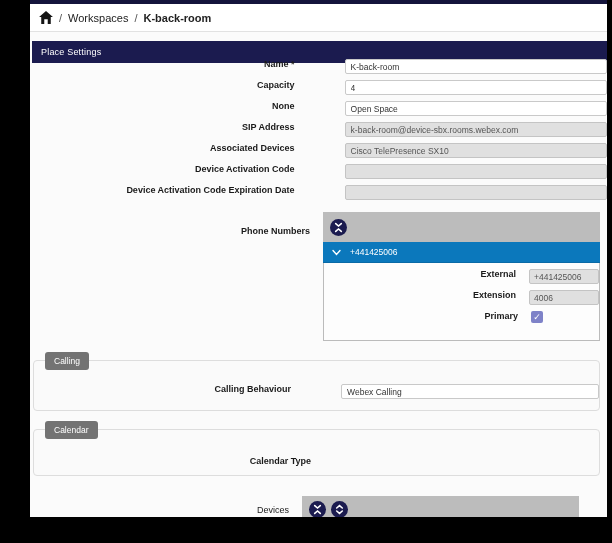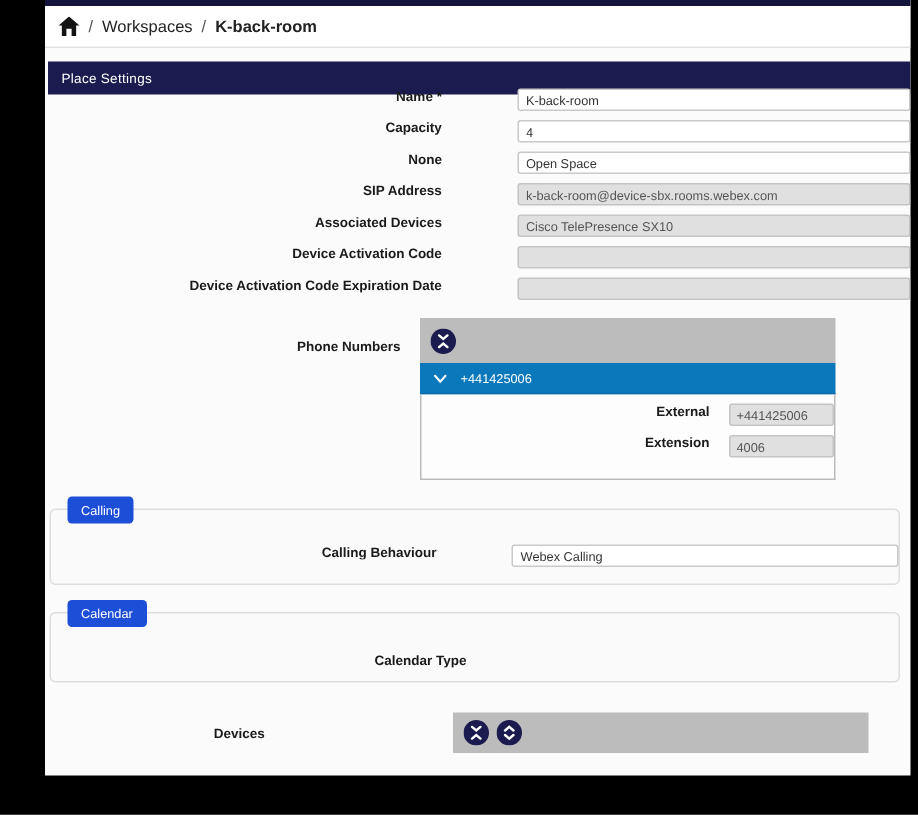--- a/index.html
+++ b/index.html
@@ -28,21 +28,21 @@
   .frow { display:flex; align-items:flex-start; height:21px;gap:37px; }
   .frow .flabel { width:293px; padding-right:13px; text-align:right; font-size:9px;
                   font-weight:bold; color:#1a1a1a; white-space:nowrap; overflow:hidden; }
   .frow input { width:277px; height:15px; border:1px solid #c9c9c9; border-radius:2px;
                 background:#fff; font-size:8.5px; color:#333; padding:0 5px;
                 font-family:"Liberation Sans","DejaVu Sans",sans-serif; }
   .frow input:disabled { background:#e0e0e0; color:#555; border-color:#c4c4c4; }
 
   
   .pn-row { display:flex; align-items:flex-start; margin-top:6px; }
-  .pn-row .flabel { width:250px; padding-right:13px; padding-top:14px; text-align:right;
+  .pn-row .flabel { width:293px; padding-right:13px; padding-top:14px; text-align:right;
                     font-size:9px; font-weight:bold; color:#1a1a1a; }
   .pn-widget { width:277px; }
   .pn-head { height:30px; background:#bcbcbc; display:flex; align-items:center; padding-left:7px; }
   .circle-btn { width:17px; height:17px; cursor:pointer; }
   .pn-item { height:21px; background:#0b78bc; border-bottom:1px solid #0a6aa6;
              display:flex; align-items:center; padding-left:9px; cursor:pointer; }
   .pn-item .chev { width:9px; height:9px; margin-right:9px; }
   .pn-item span { color:#fff; font-size:8.5px; }
   .pn-detail { background:#fdfdfd; border:1px solid #bbb; border-top:none; padding:6px 0 8px 0; }
   .drow { display:flex; align-items:flex-start; height:21px; }
@@ -50,30 +50,30 @@
                   font-weight:bold; color:#1a1a1a; }
   .drow input { width:70px; height:15px; border:1px solid #c4c4c4; border-radius:2px;
                 background:#e0e0e0; color:#555; font-size:8.5px; padding:0 4px;
                 font-family:"Liberation Sans","DejaVu Sans",sans-serif; }
   .checkbox { width:12px; height:12px; background:#7e82c8; border-radius:2px; color:#fff;
               font-size:9px; line-height:12px; text-align:center; cursor:pointer; }
 
   
   .fset { position:relative; margin:19px 7px 0 3px; border:1px solid #ddd; border-radius:4px;
           background:#fafafa; }
-  .fset .badge { position:absolute; top:-9px; left:11px; background:#1d4ed8; color:#fff;
+  .fset .badge { position:absolute; top:-9px; left:11px; background:#737373; color:#fff;
                  font-size:8.5px; padding:4px 9px; border-radius:3px; cursor:default; }
   .fset .frow .flabel { width:290px; }
   .fset-calling { height:51px; padding-top:23px; }
   .fset-calendar { height:47px; margin-top:18px; padding-top:26px; }
 
   
   .dev-row { display:flex; align-items:center; margin-top:20px; }
-  .dev-row .flabel { width:272px; padding-right:13px; text-align:center; font-size:9px;
-                     font-weight:bold; color:#1a1a1a; }
+  .dev-row .flabel { width:272px; padding-right:13px; text-align:right; font-size:9px;
+                     font-weight:normal; color:#1a1a1a; }
   .dev-bar { width:277px; height:27px; background:#bcbcbc; display:flex; align-items:center;
              gap:5px; padding-left:7px; }
 </style>
 </head>
 <body>
 
 <div class="stage">
   <div class="top-strip"></div>
 
   <div class="breadcrumb">
@@ -152,20 +152,24 @@
         </div>
         <div class="pn-detail">
           <div class="drow">
             <div class="dlabel">External</div>
             <input disabled="" value="+441425006" style="">
           </div>
           <div class="drow">
             <div class="dlabel">Extension</div>
             <input disabled="" value="4006" style="">
           </div>
+          <div class="drow">
+            <div class="dlabel">Primary</div>
+            <div class="checkbox">✓</div>
+          </div>
         </div>
       </div>
     </div>
 
     <div class="fset fset-calling">
       <div class="badge">Calling</div>
       <div class="frow">
         <div class="flabel">Calling Behaviour</div>
         <input value="Webex Calling" style="">
       </div>

